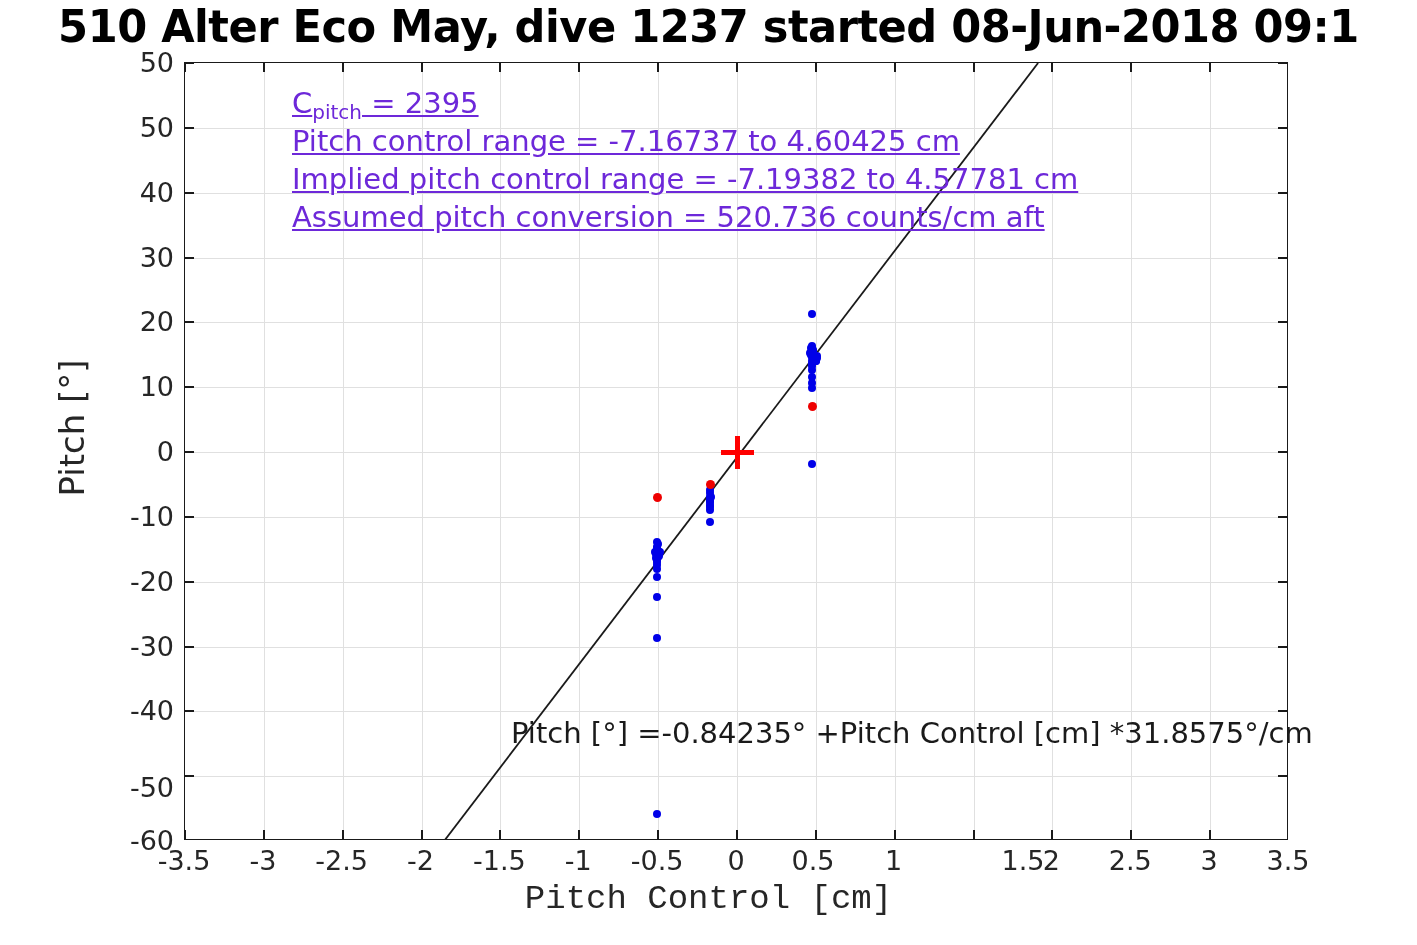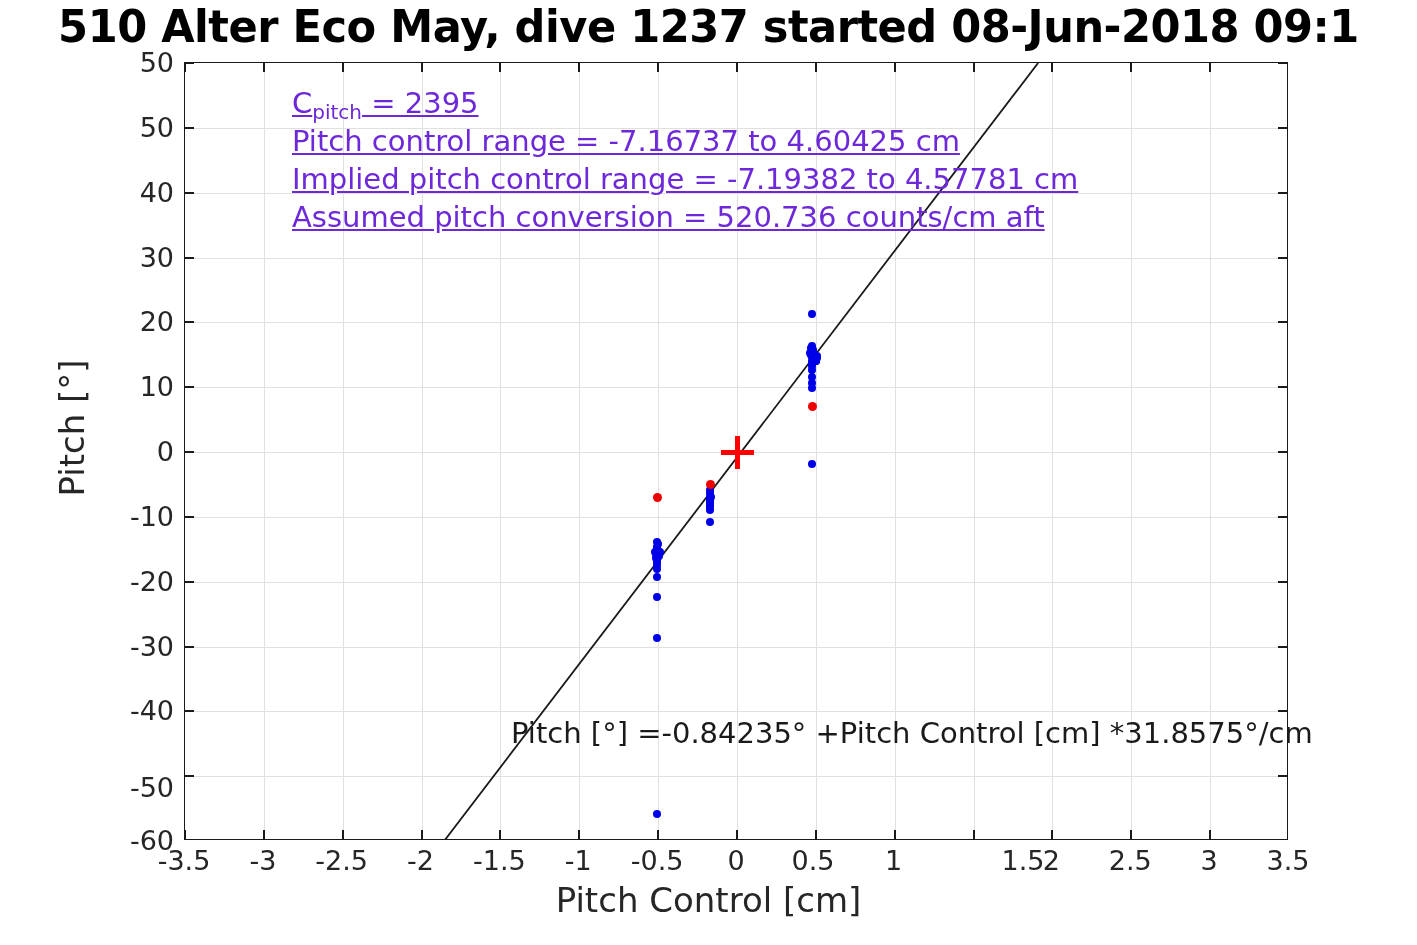--- a/index.html
+++ b/index.html
@@ -107,20 +107,21 @@
 
   
   #xlabel {
     position: absolute;
     left: 0;
     top: 880px;
     width: 1417px;
     text-align: center;
     font-size: 34px;
     color: #262626;
+    font-family: Liberation Mono, monospace;
   }
   #ylabel {
     position: absolute;
     left: -58px;
     top: 408px;
     width: 260px;
     text-align: center;
     font-size: 34px;
     color: #262626;
     transform: rotate(-90deg);

